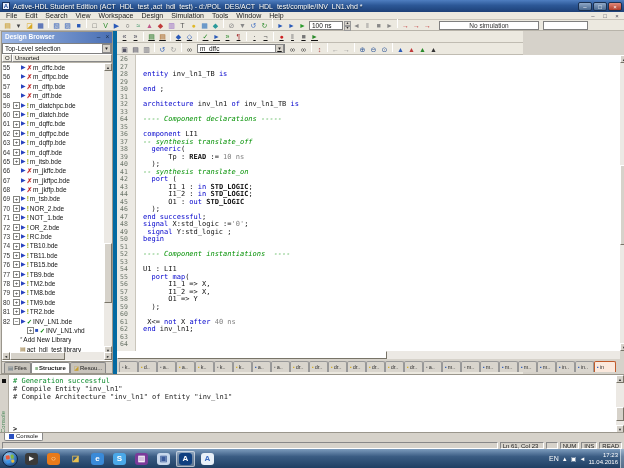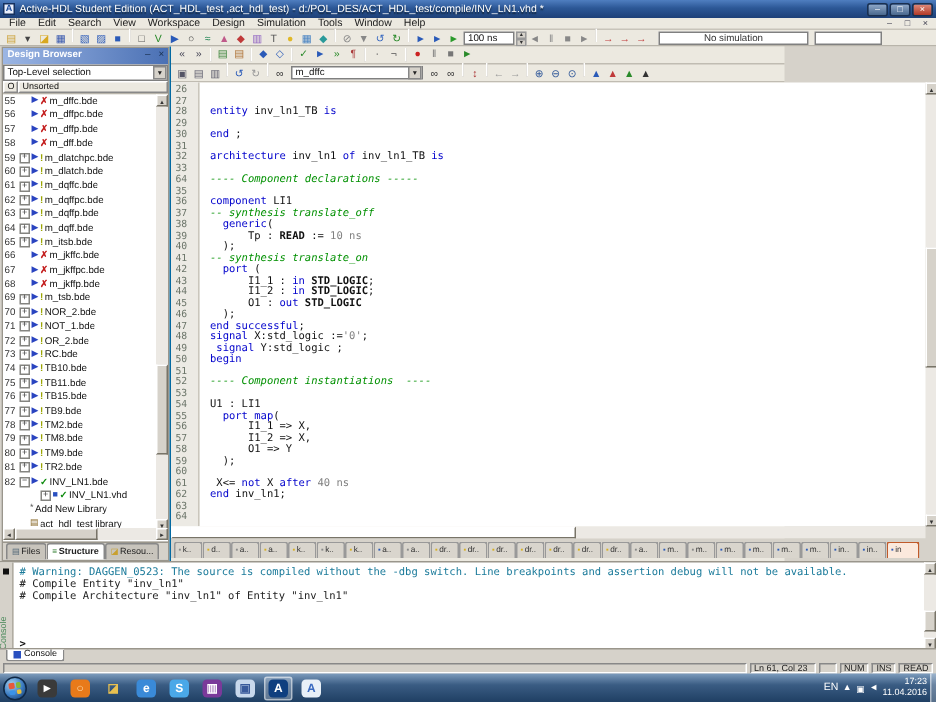--- a/index.html
+++ b/index.html
@@ -55,21 +55,21 @@
 .sarr{position:absolute;left:0;width:8px;height:8px;background:#d6d2ca;border:1px solid;border-color:#fff #787468 #787468 #fff;font-size:4px;line-height:7px;text-align:center;color:#333;}
 .sthumb{position:absolute;left:0;width:8px;background:#d6d2ca;border:1px solid;border-color:#fff #787468 #787468 #fff;}
 .hscroll{position:absolute;height:8px;background:#ece9e4;}
 .harr{position:absolute;top:0;width:8px;height:8px;background:#d6d2ca;border:1px solid;border-color:#fff #787468 #787468 #fff;font-size:4px;line-height:7px;text-align:center;color:#333;}
 .hthumb{position:absolute;top:0;height:8px;background:#d6d2ca;border:1px solid;border-color:#fff #787468 #787468 #fff;}
 .btabs{position:absolute;left:0;bottom:0;width:110px;height:12px;background:#d6d2ca;display:flex;align-items:flex-end;padding-left:2px;border-top:1px solid #9a968c;}
 .btab{height:11px;border:1px solid #888;border-bottom:none;border-radius:2px 2px 0 0;background:#c8c4bc;font-size:6px;line-height:10px;padding:0 3px;display:flex;align-items:center;gap:1px;color:#222;white-space:nowrap;overflow:hidden;}
 .btab.act{background:#fff;font-weight:bold;}
 .bti{font-size:5.5px;}
 
-.editor{position:absolute;left:113px;top:0;width:410px;height:343px;background:#ece9e0;border-left:1px solid #0369a1;}
+.editor{position:absolute;left:113px;top:0;width:410px;height:343px;background:#ece9e0;border-left:4px solid #0369a1;text-decoration:underline;}
 .etb{height:12px;display:flex;align-items:center;border-bottom:1px solid #c0bcb2;padding-left:2px;}
 .searchbox{width:88px;height:9px;background:#fff;border:1px solid #808080;display:flex;align-items:center;margin:0 2px;}
 .searchbox .val{flex:1;font-size:6.5px;padding-left:2px;}
 .codewrap{position:absolute;left:0;top:24px;width:511px;height:296px;background:#fff;}
 .gutter{position:absolute;left:0;top:0;width:19px;height:296px;background:#eceae4;border-right:1px solid #cac6bc;padding-top:1px;}
 .gn{height:7.5px;line-height:7.5px;font-size:6.5px;font-family:"DejaVu Sans Mono",monospace;color:#6a7468;padding-left:3px;}
 .code{position:absolute;left:20px;top:0;right:8px;height:296px;overflow:hidden;padding:1px 0 0 6px;}
 .cl{height:7.5px;line-height:7.5px;font-size:7px;font-family:"DejaVu Sans Mono",monospace;white-space:pre;}
 .xk{color:#0000cc;}
 .xt{color:#111;}
@@ -635,21 +635,21 @@
       </div>
   </div>
 </div>
 
 <div class="console">
   <div class="cstrip">
     <span class="cmark"></span>
     <span class="vtxt">Console</span>
   </div>
   <div class="cbody" id="con-lines">
-      <div class="conl" style="color: rgb(26, 122, 154);"># Warning: DAGGEN_0523: The source is compiled without the -dbg switch. Line breakpoints and assertion debug will not be available.</div>
+      <div class="conl" style="color: rgb(10, 138, 42);"># Generation successful</div>
       <div class="conl" style="color: rgb(34, 34, 34);"># Compile Entity "inv_ln1"</div>
       <div class="conl" style="color: rgb(34, 34, 34);"># Compile Architecture "inv_ln1" of Entity "inv_ln1"</div>
     </div>
   <div class="cprompt" style="position:absolute;left:13px;top:50px;">&gt;</div>
   <div class="vscroll" style="right:0;top:0;height:58px;">
     <span class="sarr" style="top:0;">▲</span>
     <span class="sthumb" style="top:32px;height:14px;"></span>
     <span class="sarr" style="bottom:0;">▼</span>
   </div>
 </div>

